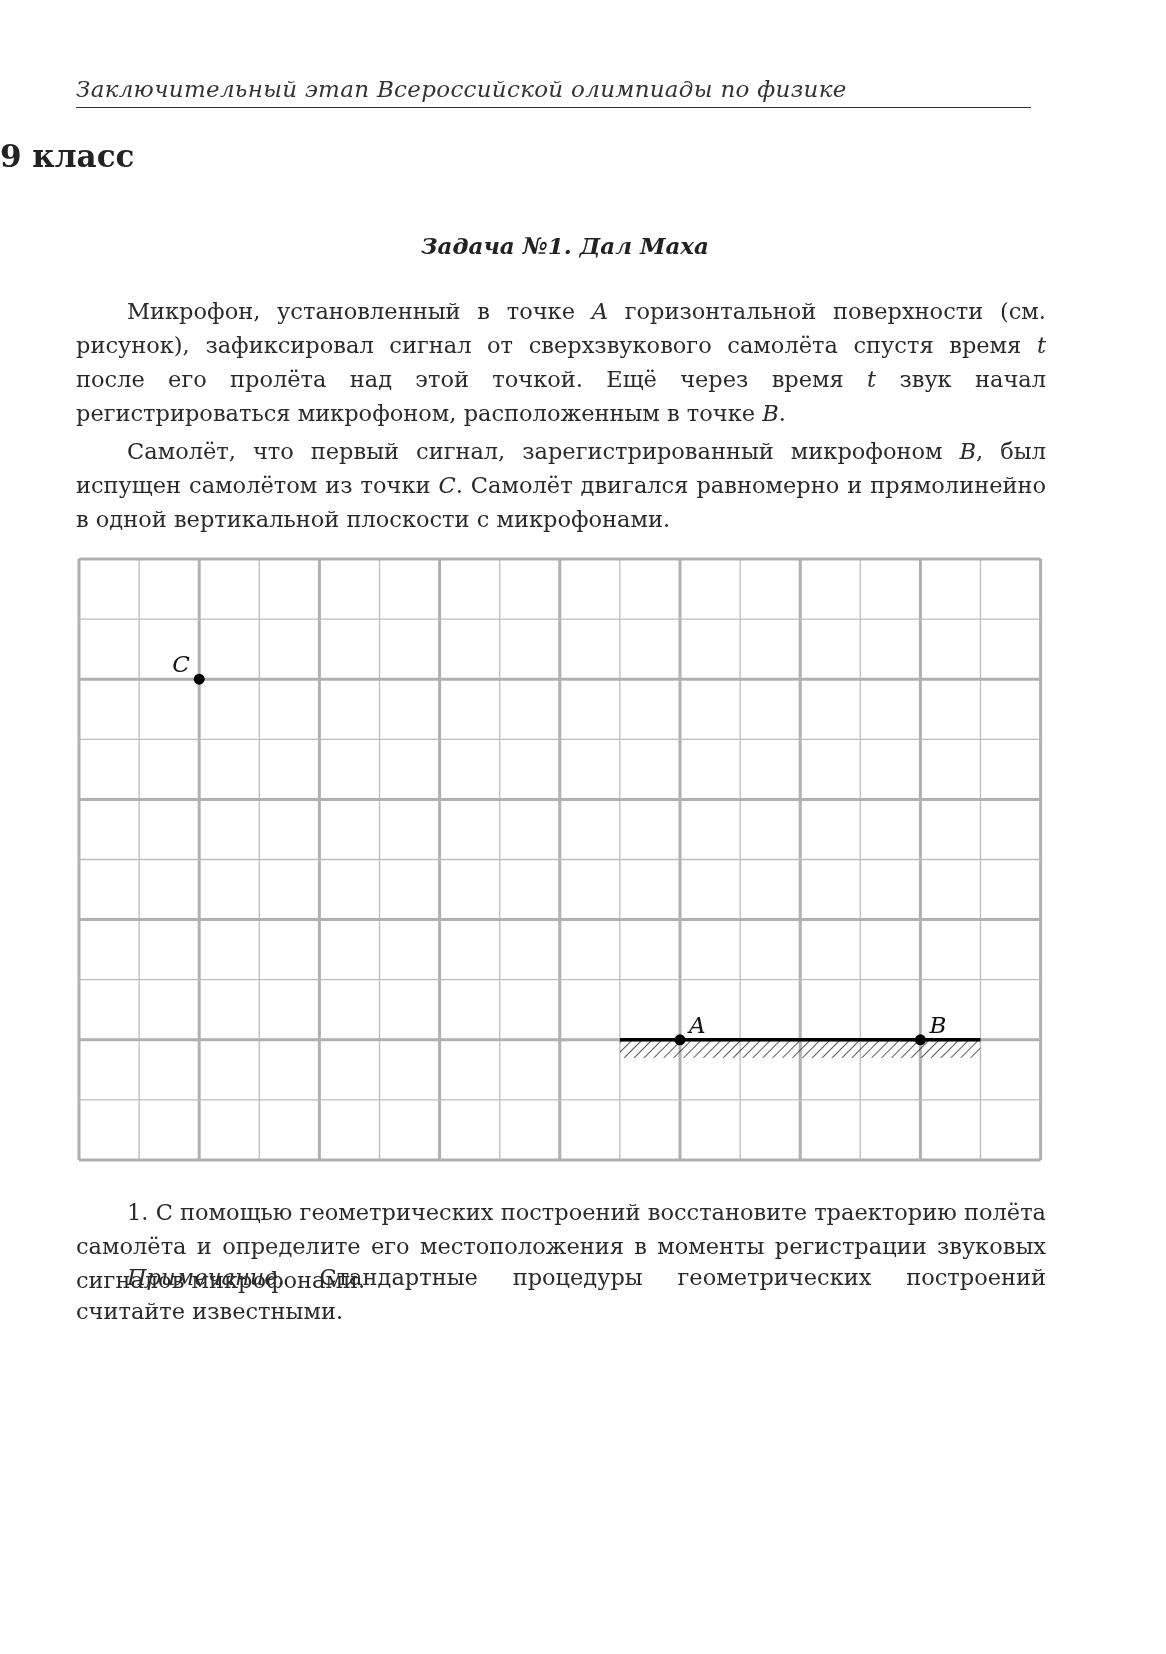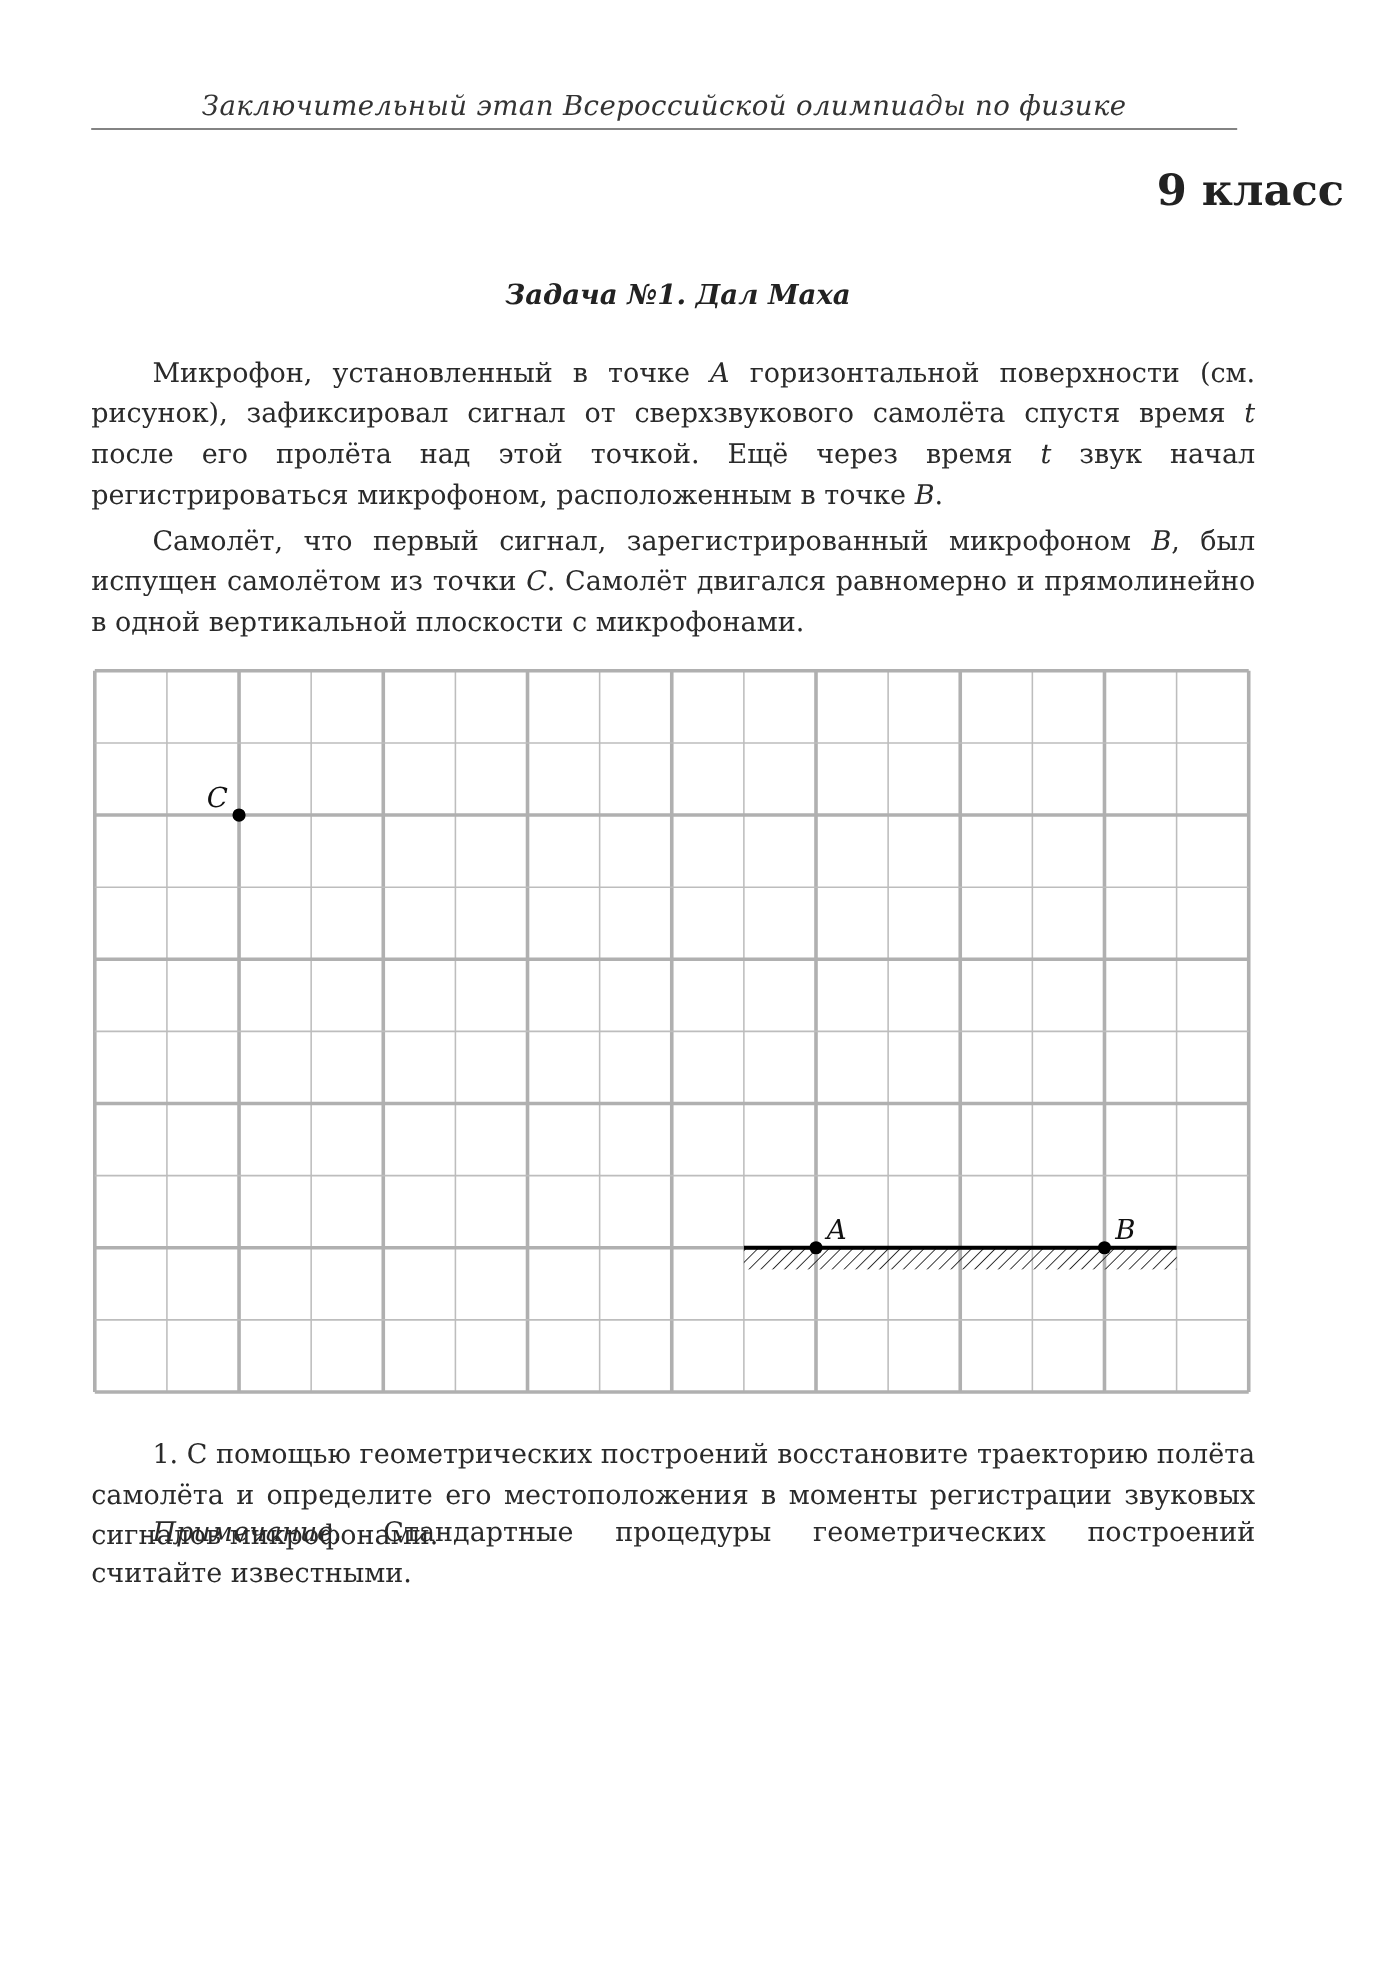--- a/index.html
+++ b/index.html
@@ -1,19 +1,19 @@
 <!DOCTYPE html>
 <html><head>
 <meta charset="utf-8">
 <style>
   html,body{margin:0;padding:0;background:#fff;}
   body{width:1166px;height:1654px;position:relative;font-family:"DejaVu Serif","Liberation Serif",serif;color:#222;overflow:hidden;}
-  .header{position:absolute;left:76px;top:76px;width:955px;font-style:italic;font-size:23px;color:#333;letter-spacing:0.3px;text-align:center;}
+  .header{position:absolute;left:76px;top:76px;width:955px;font-style:italic;font-size:23px;color:#333;letter-spacing:0.3px;}
   .header-rule{position:absolute;left:76px;top:107px;width:955px;height:1px;background:#333;}
-  .class-title{position:absolute;left:0;width:1120px;top:138px;text-align:right;font-size:36px;font-weight:bold;}
+  .class-title{position:absolute;left:0;width:1120px;top:138px;text-align:left;font-size:31px;font-weight:bold;}
   .task-title{position:absolute;left:0;width:1130px;top:232px;text-align:center;font-size:23px;font-weight:bold;font-style:italic;}
   .para{position:absolute;left:76px;width:970px;font-size:22.5px;line-height:34px;text-align:justify;text-indent:51px;color:#2a2a2a;}
   .p1{top:294px;}
   .p2{top:434px;}
   .q1{top:1195px;}
   .note{top:1260px;}
   .it{font-style:italic;}
   .figure{position:absolute;left:76px;top:556px;}
 </style>
 </head>

